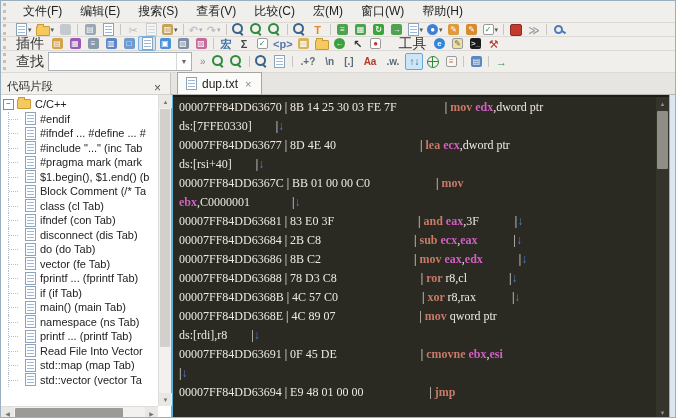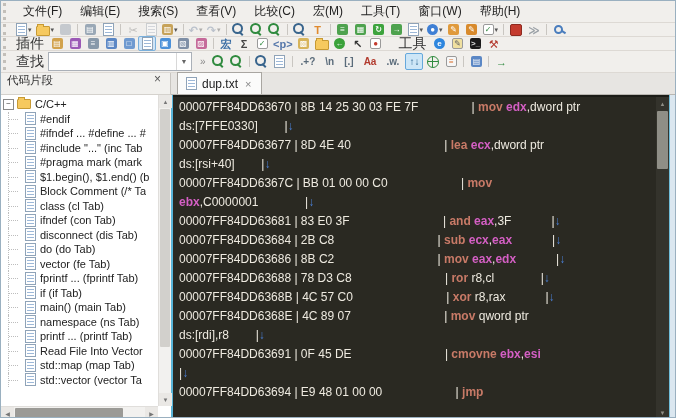--- a/index.html
+++ b/index.html
@@ -47,21 +47,21 @@
   .findbar{height:22px}
   .fcombo{display:flex;align-items:center;width:142px;height:17px;background:#fff;border:1px solid #aab0b8;margin-right:4px}
   .fcombo input{flex:1;border:none;outline:none;height:13px;font-size:11px;min-width:0;font-family:inherit}
   .fdrop{width:14px;height:100%;display:flex;align-items:center;justify-content:center;font-size:7px;color:#666;border-left:1px solid #d8d8d8}
   .ovf{font-size:10px;color:#888;margin:0 4px;flex:none}
   .tg{height:15px;display:inline-flex;align-items:center;padding:0 3px;font-size:10px;font-weight:bold;
       color:#5a6b7a;border:1px solid transparent;border-radius:2px;margin:0 1px;flex:none}
   .tg.pressed{background:#cde6f7;border-color:#66a8dc;color:#1f5c8b}
   
   .tabrow{height:22px;display:flex;border-bottom:none;background:#eceae7}
-  .panelhdr{width:170px;height:100%;display:flex;align-items:flex-start;background:#f2f1ee;
+  .panelhdr{width:170px;height:100%;display:flex;align-items:flex-end;background:#f2f1ee;
     border-right:1px solid #c8c5c0;border-bottom:1px solid #d5d2cd;box-sizing:border-box;padding:0 6px}
   .phtitle{flex:1;font-size:11.5px;color:#333}
   .phclose{color:#555;font-size:12px;line-height:12px;padding:0 3px}
   .tabstrip{flex:1;display:flex;align-items:flex-end;padding-left:6px;background:#e7e5e2;border-bottom:1px solid #b9b6b1;box-sizing:border-box}
   .tab{display:flex;align-items:center;gap:5px;height:21px;padding:0 8px;background:#fbfbfa;
        border:1px solid #a9a6a1;border-bottom:none;font-size:12px;color:#222}
   .tabclose{color:#888;font-size:11px;padding:0 2px}
   
   .main{display:flex;height:324px}
   .treepanel{width:170px;position:relative;background:#fff;flex:none}
@@ -75,21 +75,21 @@
   .tlbl{overflow:hidden;text-overflow:clip}
   .vscroll{position:absolute;right:0;top:0;bottom:13px;width:13px;background:#f2f1ef;border-left:1px solid #e0dedb;box-sizing:border-box}
   .hscroll{position:absolute;left:0;right:13px;bottom:0;height:13px;background:#f2f1ef;border-top:1px solid #e0dedb;box-sizing:border-box}
   .sarrow{position:absolute;width:13px;height:13px;display:flex;align-items:center;justify-content:center;
           font-size:6px;color:#777;background:#eae8e5}
   .vthumb{position:absolute;left:1px;right:1px;top:14px;height:238px;background:#d2d0cc;border-radius:1px}
   .hthumb{position:absolute;top:1px;bottom:1px;left:14px;width:108px;background:#9b9a96;border-radius:1px}
   
   .divider{width:2px;background:#58b4d8;flex:none}
   .editor{flex:1;display:flex;background:#2a2922;border-top:2px solid #1c1c17;box-sizing:border-box;min-width:0}
-  .edcontent{flex:1;overflow:hidden;padding:1px 0 12px 6px;font-family:Liberation Sans, sans-serif;
+  .edcontent{flex:1;overflow:hidden;padding:1px 0 12px 6px;font-family:Liberation Serif, serif;
              font-size:12px;line-height:19px;color:#eeeae0;cursor:text}
   .eline{white-space:pre;height:19px}
   .sg-t{color:#eeeae0}
   .sg-o{color:#c87a67;font-weight:600}
   .sg-r{color:#d45fc4;font-weight:600}
   .sg-a{color:#4a7fd4;font-weight:600}
   .edscroll{width:13px;background:#34332c;position:relative;flex:none}
   .edarrow{position:absolute;left:0;width:13px;height:13px;display:flex;align-items:center;justify-content:center;
            font-size:6px;color:#8f8e86}
   .edthumb{position:absolute;left:1px;right:1px;top:14px;height:58px;background:#8f8e86;border-radius:1px}
@@ -102,21 +102,20 @@
 
   <div class="row menubar">
     <span class="grip"></span>
     <div id="menu" class="tbicons">
         <span class="mi">文件(F)</span>
         <span class="mi">编辑(E)</span>
         <span class="mi">搜索(S)</span>
         <span class="mi">查看(V)</span>
         <span class="mi">比较(C)</span>
         <span class="mi">宏(M)</span>
-        <span class="mi">工具(T)</span>
         <span class="mi">窗口(W)</span>
         <span class="mi">帮助(H)</span>
       </div>
   </div>
 
   <div class="row tbar">
     <span class="grip"></span>
     <div id="tb1" class="tbicons">
         <span class="tbi">
           <span class="pg"></span>

